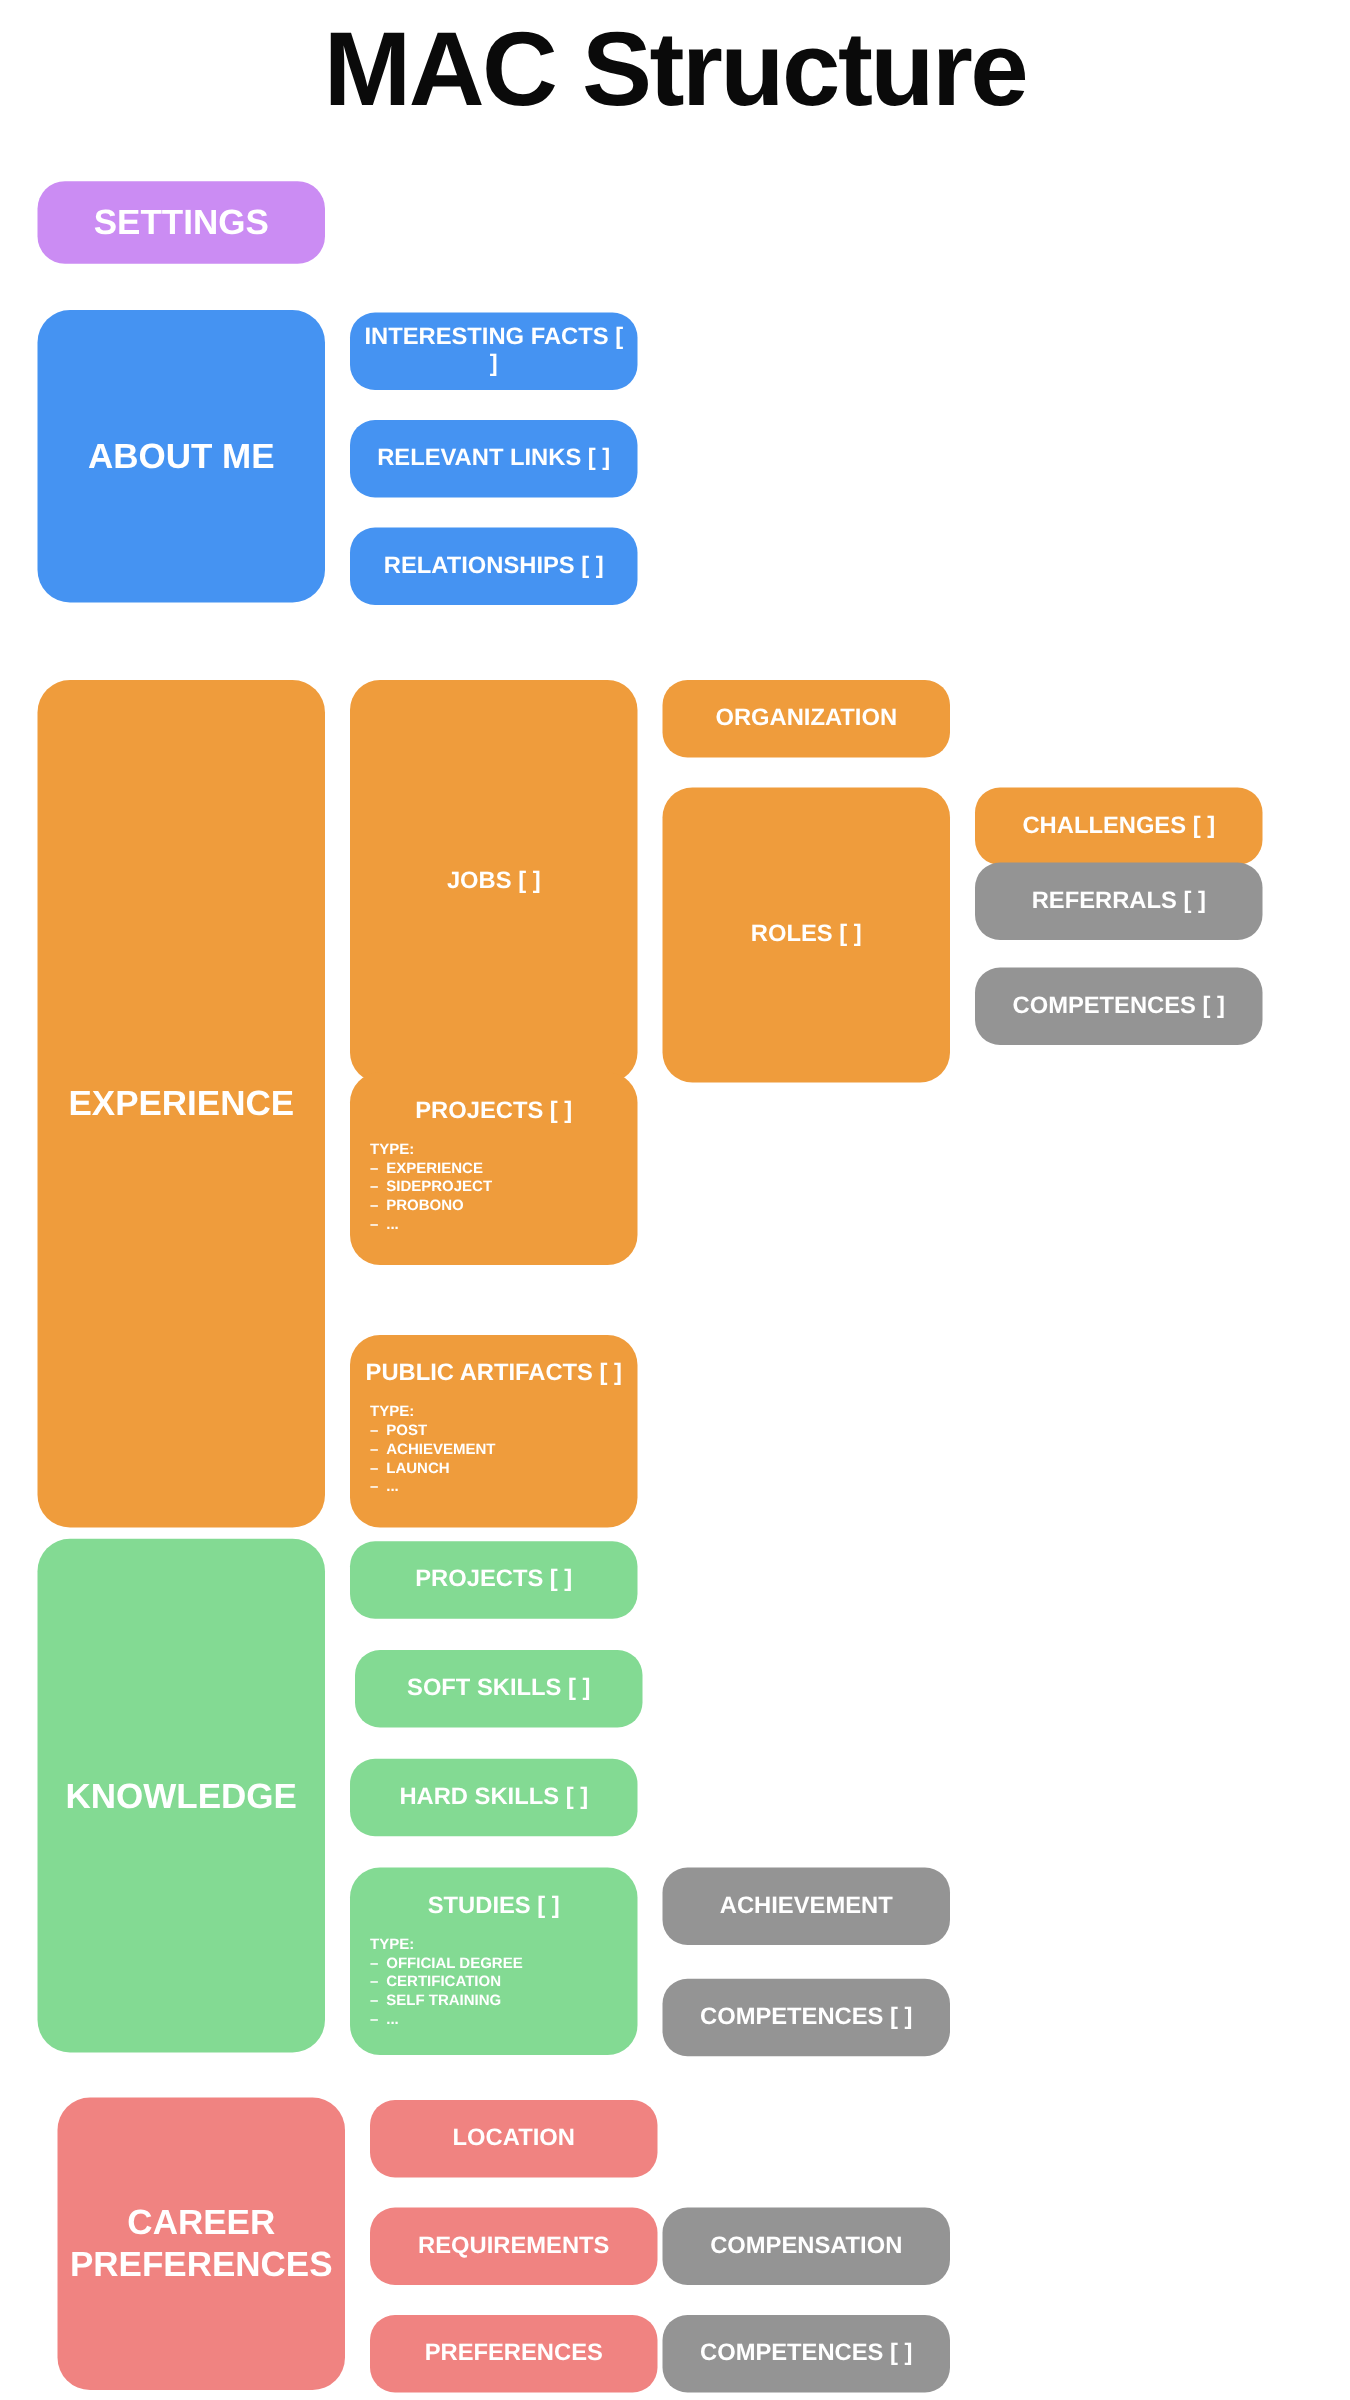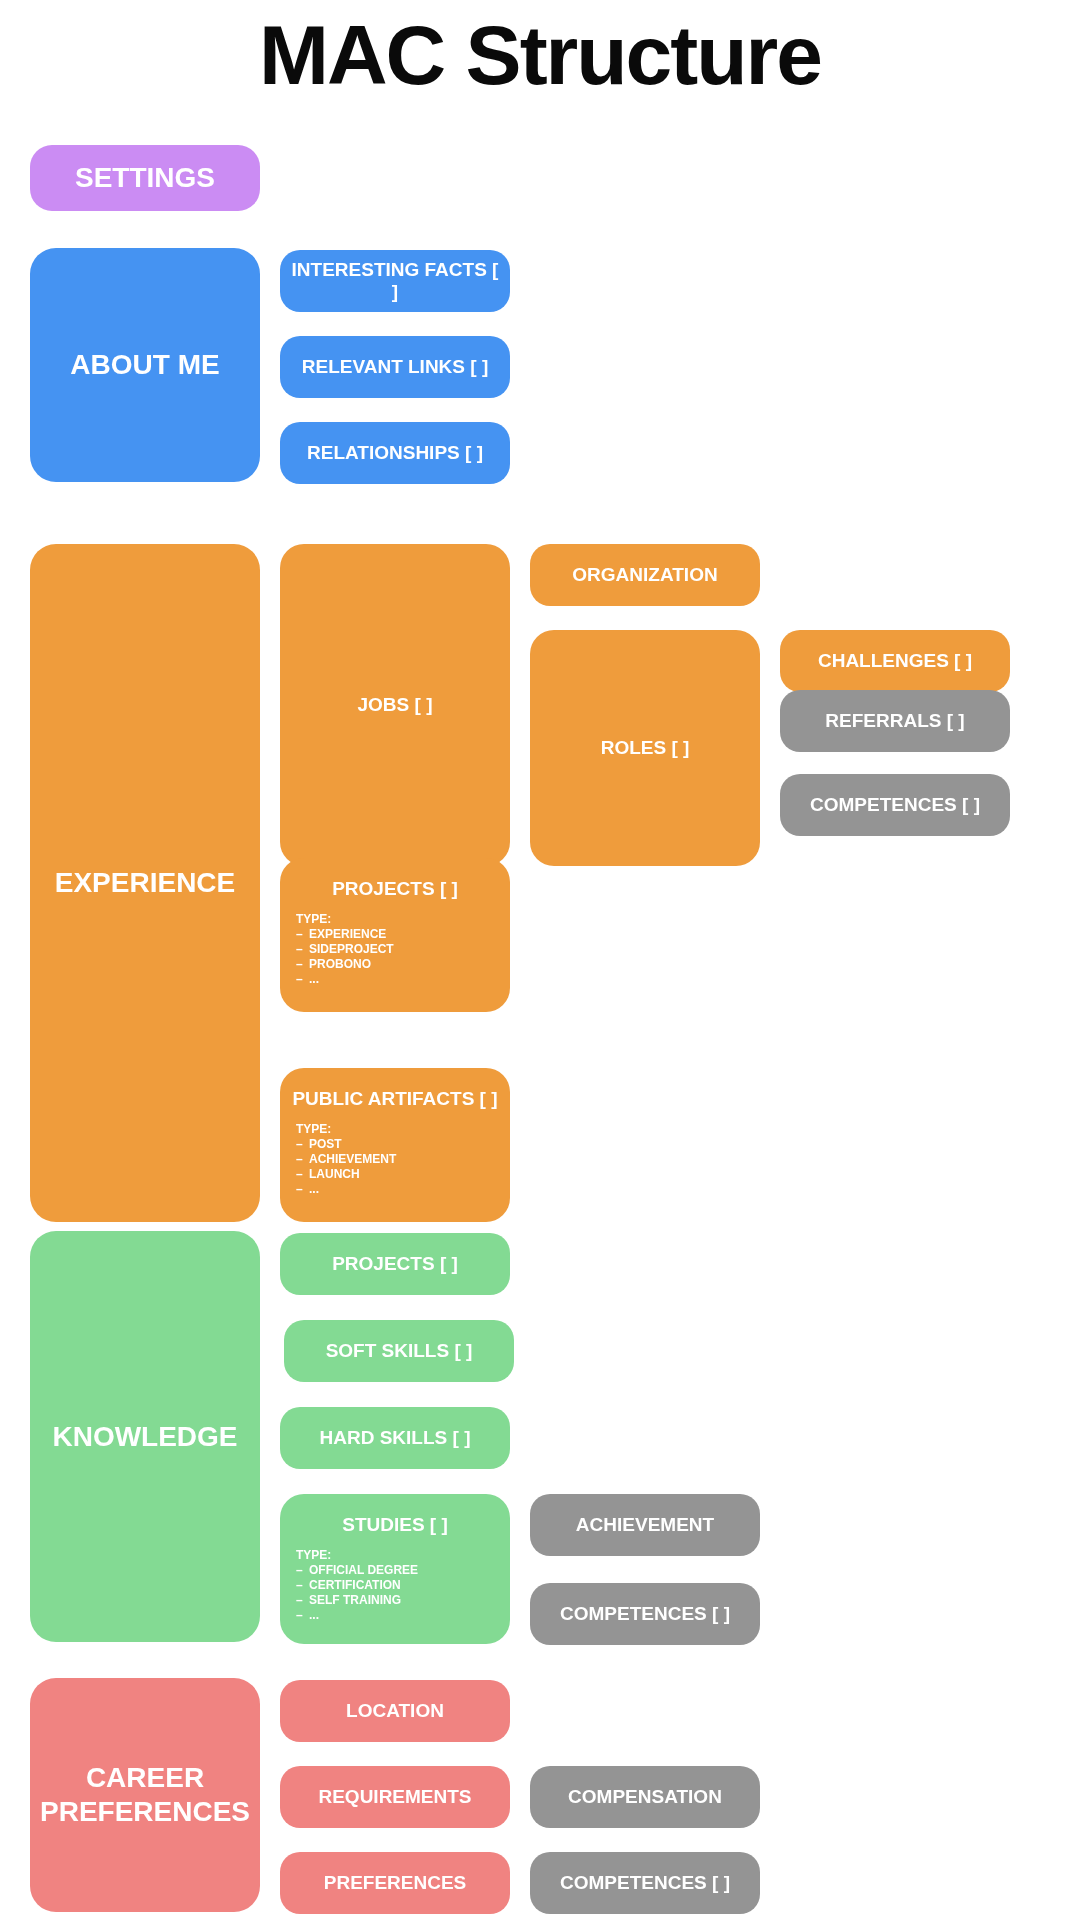--- a/index.html
+++ b/index.html
@@ -58,21 +58,21 @@
     font-weight:700;
     line-height:15px;
     text-align:left;
   }
   .type-item{display:flex;}
   .dash{width:13px;flex:0 0 13px;}
   .purple{background:var(--purple);}
   .blue{background:var(--blue);}
   .orange{background:var(--orange);margin-top:24px;}
   .green{background:var(--green);}
-  .salmon{background:var(--salmon);}
+  .salmon{background:var(--salmon);margin-left:16px;}
   .gray{background:var(--gray);}
 </style>
 </head>
 <body>
 
 <div class="page">
 
   <h1 class="title">MAC Structure</h1>
 
   <div class="box center purple" style="left:30px;top:145px;width:230px;height:66px;border-radius:22px;">

